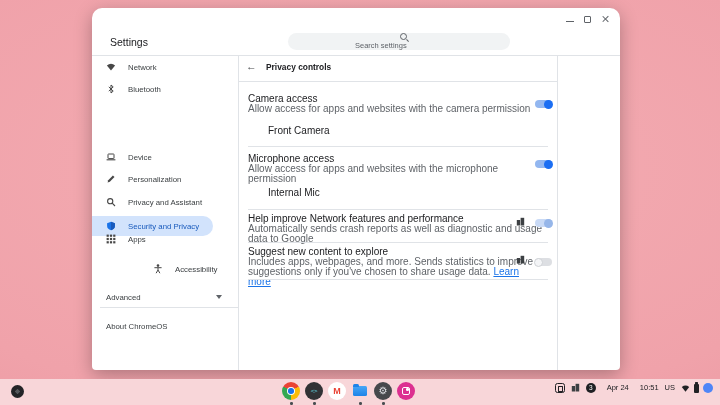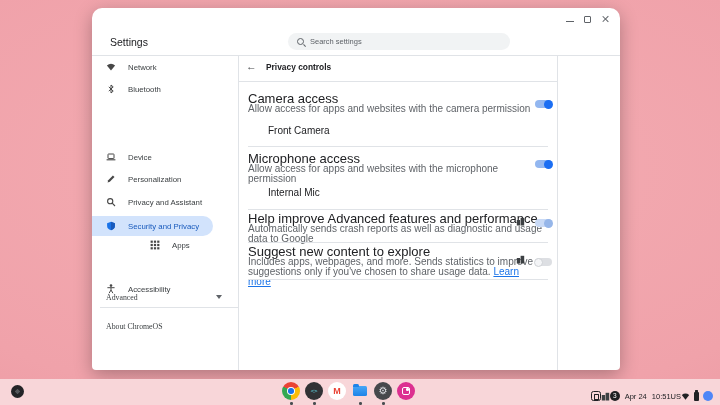--- a/index.html
+++ b/index.html
@@ -19,46 +19,46 @@
   }
   .win-controls { position:absolute; top:7px; right:11px; display:flex; gap:10px; align-items:center; }
   .wc { display:block; cursor:default; }
   .wc-min { width:8px; height:5px; border-bottom:1.3px solid #5f6368; }
   .wc-max { width:7px; height:7px; border:1.1px solid #5f6368; border-radius:1px; }
   .wc-close { width:8px; height:8px; position:relative; }
   .wc-close::before,.wc-close::after { content:''; position:absolute; left:3.5px; top:0; width:1.2px; height:8px; background:#5f6368; }
   .wc-close::before { transform:rotate(45deg); } .wc-close::after { transform:rotate(-45deg); }
 
   .app-title { position:absolute; left:18px; top:28px; font-size:10.5px; color:#202124; line-height:12px; }
-  .search-box { position:absolute; left:196px; top:25px; width:222px; height:17px; background:#f1f3f4; border-radius:9px; display:flex; align-items:center; padding-left:9px; }
+  .search-box { position:absolute; left:196px; top:25px; width:222px; height:17px; background:#f1f3f4; border-radius:9px; display:flex; align-items:center; padding-left:9px;flex-direction:column; }
   .magnifier { width:7px; height:7px; border:1.2px solid #5f6368; border-radius:50%; position:relative; flex:none; }
   .magnifier::after { content:''; position:absolute; width:3px; height:1.2px; background:#5f6368; left:5.2px; top:5.8px; transform:rotate(45deg); }
   .search-box input { flex:1; border:none; outline:none; background:transparent; font-family:inherit; font-size:7.5px; color:#202124; padding:0 6px; }
   .search-box input::placeholder { color:#5f6368; }
 
   .h-div { position:absolute; height:1px; background:#e0e3e7; }
   .v-div { position:absolute; width:1px; background:#e0e3e7; }
 
   
   .nav-item { position:absolute; left:0; width:121px; height:20px; display:flex; align-items:center; padding-left:14px; border-radius:0 10px 10px 0; cursor:pointer; }
   .nav-item.selected { background:#d2e3fc; }
   .nicon { width:10px; height:10px; flex:none; display:flex; align-items:center; justify-content:center; }
   .nicon svg { width:10px; height:10px; display:block; }
   .nlabel { font-size:7.8px; color:#3c4043; margin-left:12px; white-space:nowrap; line-height:9px; }
   .nav-item.selected .nlabel { color:#185abc; }
   .advanced-row, .about-row { position:absolute; left:0; width:146px; height:20px; display:flex; align-items:center; padding:0 16px 0 14px; cursor:pointer; }
   .advanced-row { top:279px; justify-content:space-between; }
   .about-row { top:308px; }
-  .side-label { font-size:7.8px; color:#3c4043; white-space:nowrap;font-family:Liberation Serif, serif; }
+  .side-label { font-size:7.8px; color:#3c4043; white-space:nowrap; }
   .caret-down { width:0; height:0; border-left:3.2px solid transparent; border-right:3.2px solid transparent; border-top:4px solid #5f6368; }
 
   
   .back-btn { position:absolute; left:154px; top:53px; font-size:10.5px; color:#424548; line-height:11px; cursor:pointer; }
   .content-title { position:absolute; left:174px; top:55px; font-size:8.4px; color:#202124; font-weight:bold; line-height:9px; }
-  .row-title { position:absolute; left:156px; font-size:13px; color:#202124; line-height:9px; }
+  .row-title { position:absolute; left:156px; font-size:10px; color:#202124; line-height:9px; }
   .row-sub { position:absolute; left:156px; font-size:10px; color:#5f6368; line-height:10px; width:296px; }
   .row-device { position:absolute; left:176px; font-size:10px; color:#202124; line-height:9px; }
   .learn-link { color:#1a73e8; text-decoration:underline; cursor:pointer; }
 
   .toggle { position:absolute; width:17px; height:8px; border-radius:5px; cursor:pointer; }
   .knob { position:absolute; width:9px; height:9px; border-radius:50%; top:-0.5px; }
   .toggle.on { background:#93b7f0; } .toggle.on .knob { right:-1px; background:#1b6ef3; }
   .toggle.on-disabled { background:#c9daf6; } .toggle.on-disabled .knob { right:-1px; background:#96b6e9; }
   .toggle.off-disabled { background:#dddfe3; } .toggle.off-disabled .knob { left:-1px; background:#f4f5f7; border:0.5px solid #cfd2d6; }
 
@@ -80,21 +80,21 @@
   .gmail-glyph { font-size:9px; font-weight:bold; color:#ea4335; line-height:9px; }
   .app-files .folder { width:14px; height:10px; background:linear-gradient(180deg,#47a6f6,#1d83e8); border-radius:1.5px; position:relative; }
   .app-files .folder::before { content:''; position:absolute; top:-2px; left:0; width:6px; height:3px; background:#1d83e8; border-radius:1.5px 1.5px 0 0; }
   .app-settings { background:#46484c; }
   .gear-glyph { font-size:10px; color:#dfe1e5; line-height:10px; }
   .app-cast { background:#dc3090; }
   .cast-square { width:8.5px; height:8.5px; border:1.4px solid #fff; border-radius:2px; position:relative; }
   .cast-square::after { content:''; position:absolute; top:0.5px; right:0.5px; width:2.6px; height:2.6px; border-radius:50%; background:#fff; }
   .run-dot { position:absolute; top:23px; width:2.5px; height:2.5px; border-radius:50%; background:#4a4e52; }
 
-  .status { position:absolute; right:7px; top:4px; height:18px; display:flex; align-items:flex-end; cursor:pointer; }
+  .status { position:absolute; right:7px; top:4px; height:18px; display:flex; align-items:flex-start; gap:6px; cursor:pointer; }
   .switch-icon { width:10px; height:10px; border:1.2px solid #202124; border-radius:2.5px; position:relative; }
   .switch-icon::after { content:''; position:absolute; width:3.5px; height:3.5px; border:1px solid #202124; border-radius:0.5px; left:2px; top:2.3px; }
   .badge { width:10px; height:10px; border-radius:50%; background:#1f2023; color:#fff; font-size:6.5px; display:flex; align-items:center; justify-content:center; line-height:10px; }
   .status-text { font-size:7.5px; color:#202124; white-space:nowrap; line-height:9px; }
   .date-text { margin:0 5px; }
   .tray-icons { display:flex; align-items:center; gap:4px; }
   .battery { width:5px; height:9px; background:#202124; border-radius:1px; position:relative; margin-top:1px; }
   .battery::before { content:''; position:absolute; top:-1.6px; left:1.2px; width:2.6px; height:1.6px; background:#202124; border-radius:0.5px; }
   .status-avatar { width:10px; height:10px; border-radius:50%; background:#4e86f7; }
   svg .ink { fill:#474747; } svg .ink-s { stroke:#474747; fill:none; }
@@ -167,39 +167,39 @@
     </div>
     <div class="nav-item selected" style="top:208px;">
       <span class="nicon">
           <svg viewBox="0 0 10 10">
             <path fill="#1a73e8" d="M5 0.7 L8.9 2.2 V5 Q8.9 8.1 5 9.3 Q1.1 8.1 1.1 5 V2.2 Z"></path>
             <path fill="#185abc" d="M5 0.7 L8.9 2.2 V5 Q8.9 8.1 5 9.3 Z"></path>
           </svg>
         </span>
       <span class="nlabel">Security and Privacy</span>
     </div>
-    <div class="nav-item" style="top:227px;margin-left:44px;">
+    <div class="nav-item" style="top:221px;">
       <span class="nicon">
           <svg viewBox="0 0 10 10">
             <g class="ink">
               <rect x="0.6" y="0.6" width="2.2" height="2.2"></rect>
               <rect x="3.9" y="0.6" width="2.2" height="2.2"></rect>
               <rect x="7.2" y="0.6" width="2.2" height="2.2"></rect>
               <rect x="0.6" y="3.9" width="2.2" height="2.2"></rect>
               <rect x="3.9" y="3.9" width="2.2" height="2.2"></rect>
               <rect x="7.2" y="3.9" width="2.2" height="2.2"></rect>
               <rect x="0.6" y="7.2" width="2.2" height="2.2"></rect>
               <rect x="3.9" y="7.2" width="2.2" height="2.2"></rect>
               <rect x="7.2" y="7.2" width="2.2" height="2.2"></rect>
             </g>
           </svg>
         </span>
       <span class="nlabel">Apps</span>
     </div>
-    <div class="nav-item" style="top:271px;">
+    <div class="nav-item" style="top:251px;margin-left:47px;">
       <span class="nicon">
           <svg viewBox="0 0 10 10">
             <circle class="ink" cx="5" cy="1.6" r="1.3"></circle>
             <g class="ink-s" stroke-width="1">
               <line x1="1.4" y1="3.7" x2="8.6" y2="3.7"></line>
               <line x1="5" y1="3.7" x2="5" y2="6"></line>
               <line x1="5" y1="6" x2="3.1" y2="9.2"></line>
               <line x1="5" y1="6" x2="6.9" y2="9.2"></line>
             </g>
           </svg>
@@ -231,21 +231,21 @@
 
     <div class="row-title" style="top:146px;">Microphone access</div>
     <div class="row-sub" style="top:156px;">Allow access for apps and websites with the microphone permission</div>
     <div class="toggle on" style="left:443px;top:152px;">
         <span class="knob"></span>
       </div>
     <div class="row-device" style="top:180px;">Internal Mic</div>
 
     <div class="h-div" style="left:156px;top:201px;width:300px;"></div>
 
-    <div class="row-title" style="top:206px;">Help improve Advanced features and performance</div>
+    <div class="row-title" style="top:206px;">Help improve Network features and performance</div>
     <div class="row-sub" style="top:216px;">Automatically sends crash reports as well as diagnostic and usage data to Google</div>
     <span class="managed-icon" style="top:209px;">
         <svg viewBox="0 0 9 9">
           <g fill="#3c4043">
             <rect x="0.8" y="3" width="3.3" height="5.5"></rect>
             <rect x="4.6" y="0.8" width="3.6" height="7.7"></rect>
           </g>
         </svg>
       </span>
     <div class="toggle on-disabled" style="left:443px;top:211px;">

